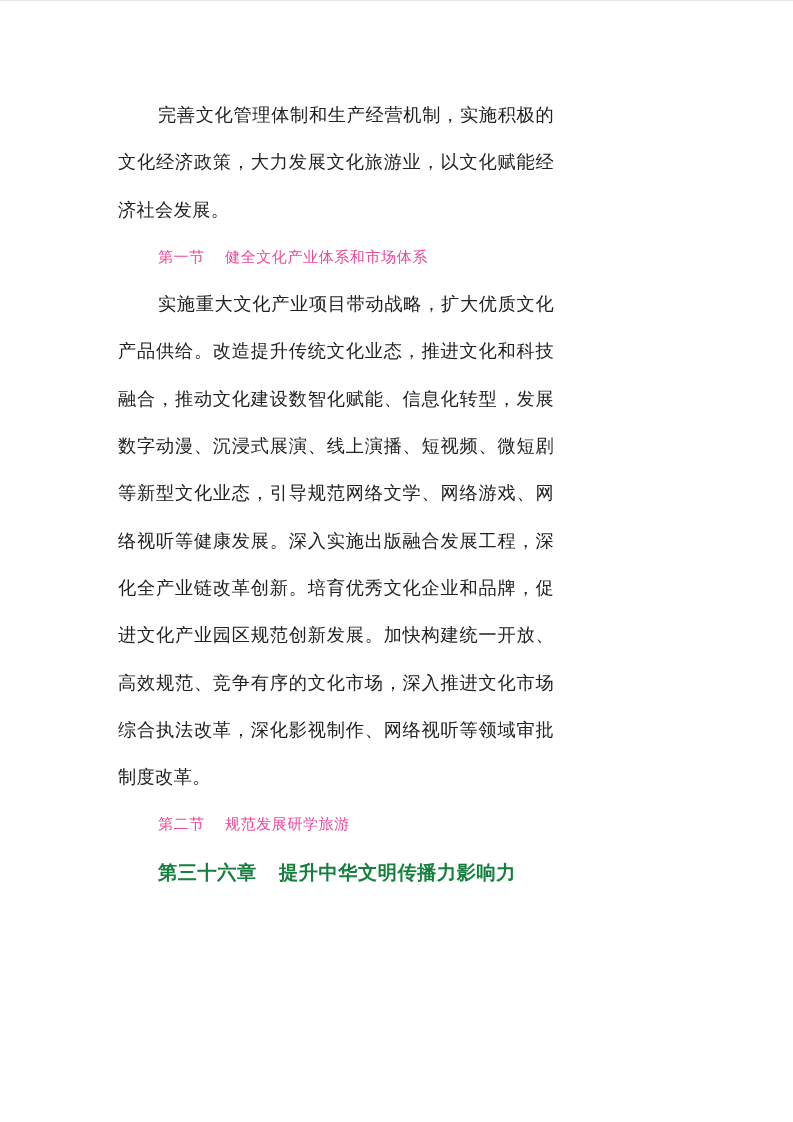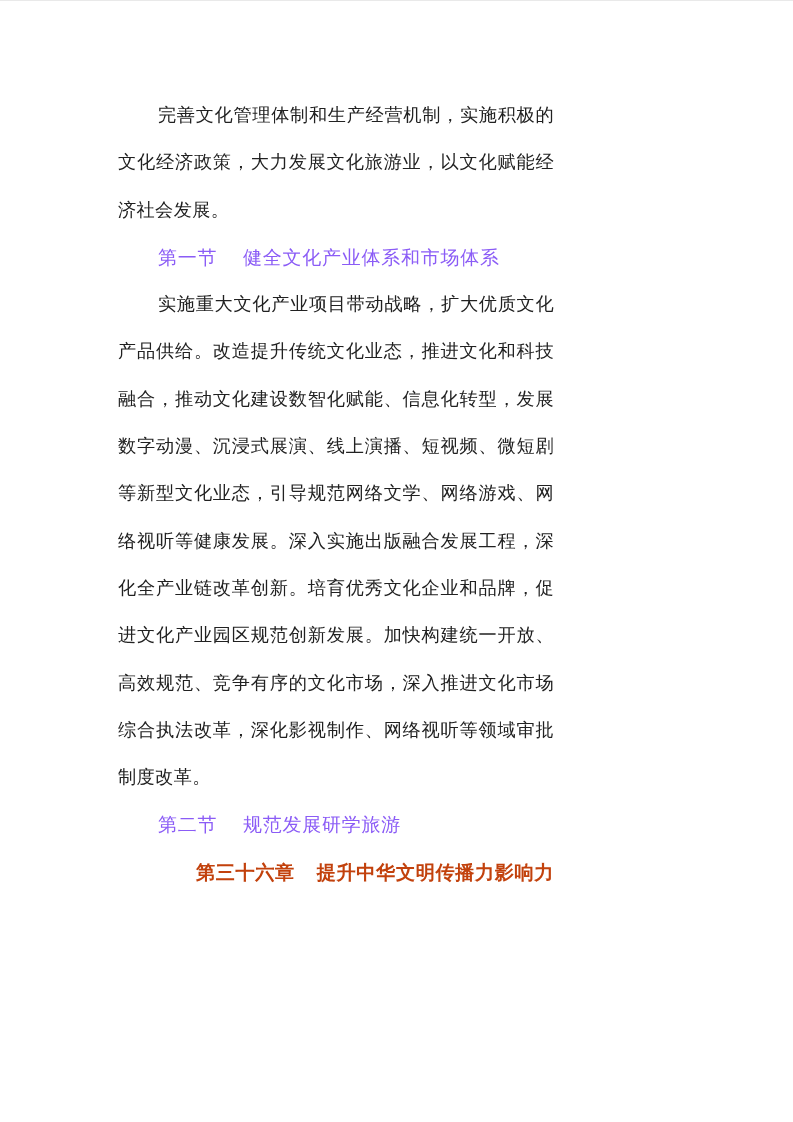--- a/index.html
+++ b/index.html
@@ -34,37 +34,36 @@
     line-height: 47.3px;
   }
   .body-para {
     font-size: 18.2px;
     color: #212121;
     text-align: justify;
     text-indent: 40px;
     letter-spacing: 0.02em;
   }
   .section-heading {
-    font-size: 19px;
-    color: #8b5cf6;
+    font-size: 15px;
+    color: #ec4899;
     font-weight: normal;
     text-indent: 40px;
     letter-spacing: 0.04em;
   }
   .section-heading .heading-prefix {
     margin-right: 1.35em;
   }
   .chapter-heading {
     font-family: "Liberation Sans", "DejaVu Sans", sans-serif;
     font-size: 19.2px;
     font-weight: bold;
-    color: #c2410c;
+    color: #15803d;
     text-indent: 40px;
     letter-spacing: 0.03em;
-    text-align: right;
   }
   .chapter-heading .heading-prefix {
     margin-right: 1.15em;
   }
 </style>
 </head>
 <body>
 
 <div class="page-edge"></div>
 

